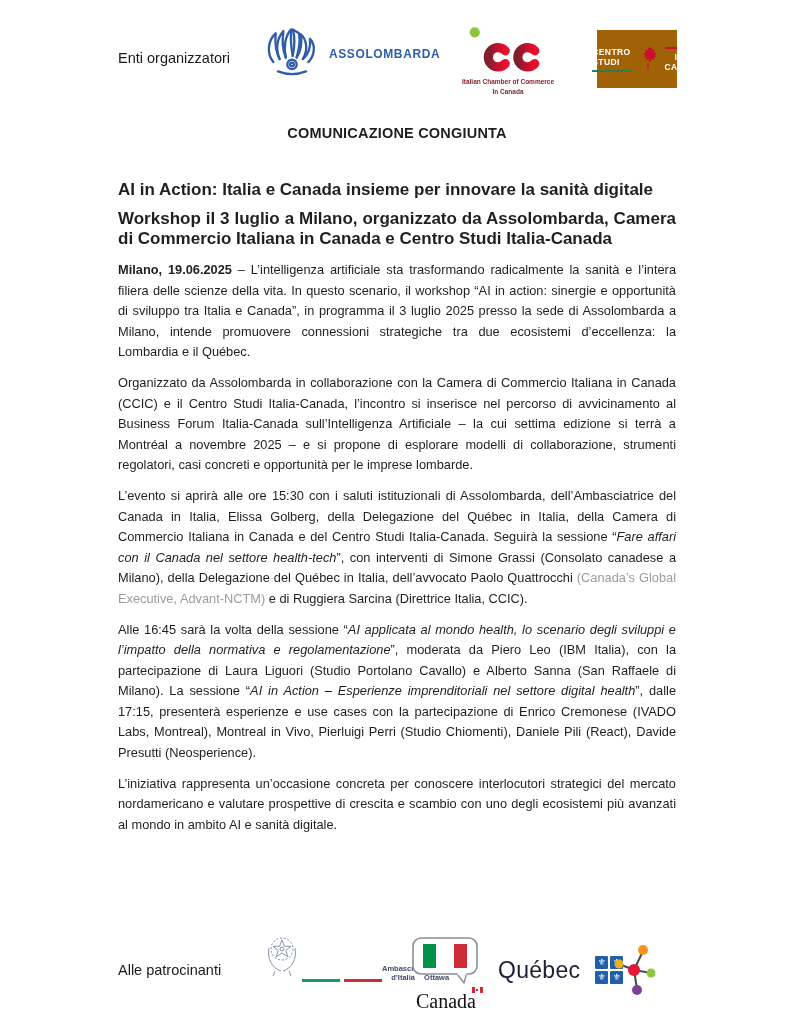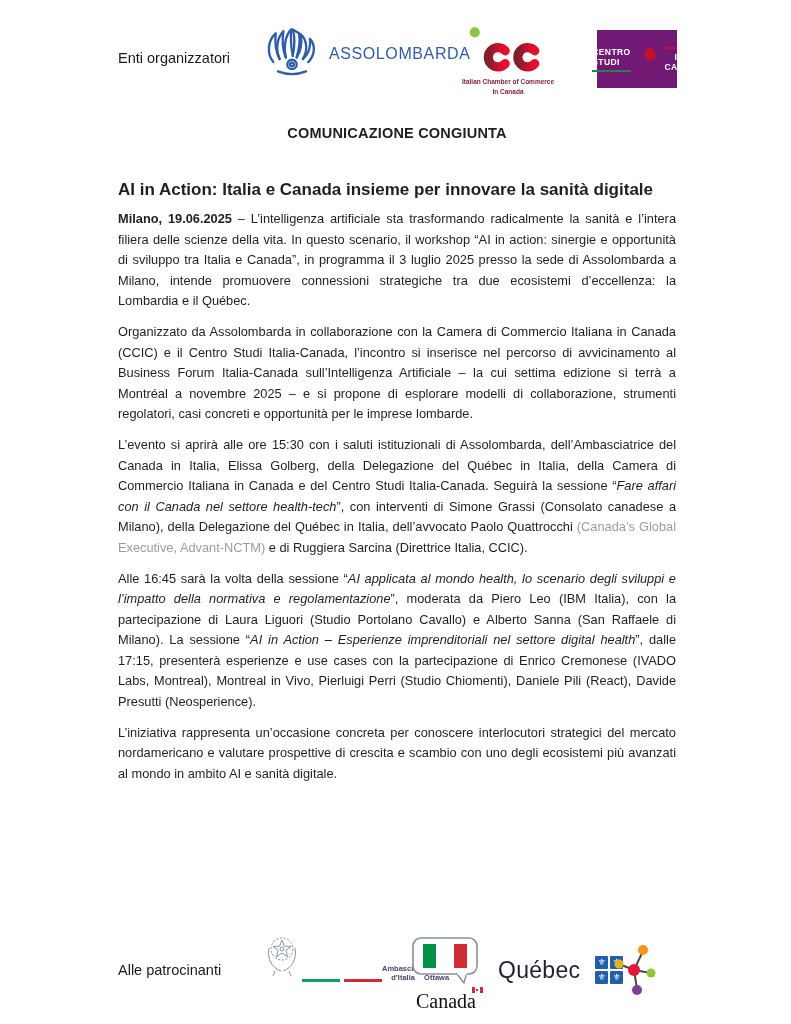--- a/index.html
+++ b/index.html
@@ -3,25 +3,25 @@
 <meta charset="utf-8">
 <style>
   html,body{margin:0;padding:0;background:#ffffff;}
   .page{
     position:relative;width:677px;height:1024px;background:#ffffff;
     font-family:"Liberation Sans",sans-serif;color:#1f1f1f;overflow:hidden;
   }
   
   .org-label{position:absolute;left:118px;top:50px;font-size:14.5px;color:#1a1a1a;}
   .logo-assolombarda{position:absolute;left:264px;top:26px;display:flex;align-items:center;gap:9px;}
-  .assolombarda-text{font-size:16px;font-weight:400;letter-spacing:.6px;color:#2F5DA8;}
+  .assolombarda-text{font-size:12px;font-weight:700;letter-spacing:.6px;color:#2F5DA8;}
   .logo-icc{position:absolute;left:456px;top:24px;width:104px;display:flex;flex-direction:column;align-items:center;}
   .icc-caption{font-size:6.5px;font-weight:bold;color:#7E1F2D;text-align:center;line-height:8px;margin-top:2px;}
   .logo-centro{
-    position:absolute;left:597px;top:30px;width:102px;height:58px;background:#701a75;
+    position:absolute;left:597px;top:30px;width:102px;height:58px;background:#a16207;
     display:flex;align-items:center;justify-content:center;gap:5px;box-sizing:border-box;padding:0 7px;
   }
   .centro-col{display:flex;flex-direction:column;}
   .centro-txt{color:#ffffff;font-size:8.5px;font-weight:bold;line-height:10px;letter-spacing:.4px;}
   .centro-green-bar{height:2px;background:#2E7D4F;margin-top:3px;width:100%;}
   .centro-red-bar{height:2px;background:#C8102E;margin-bottom:3px;width:100%;}
   .centro-right{align-items:flex-end;}
   
   .content{position:absolute;left:118px;top:124px;width:558px;}
   .doc-title{font-size:14.5px;font-weight:bold;text-align:center;letter-spacing:.2px;margin:0 0 38px 0;line-height:18px;}
@@ -119,20 +119,21 @@
       <span class="centro-txt">ITALIA</span>
       <span class="centro-txt">CANADA</span>
     </div>
   </div>
 
   <div class="content">
     <h1 class="doc-title">COMUNICAZIONE CONGIUNTA</h1>
 
     <p class="subtitle">AI in Action: Italia e Canada insieme per innovare la sanità digitale</p>
 
+    <p class="subtitle justified">Workshop il 3 luglio a Milano, organizzato da Assolombarda, Camera di Commercio Italiana in Canada e Centro Studi Italia-Canada</p>
 
     <p class="body-text"><strong>Milano, 19.06.2025</strong><span> – L’intelligenza artificiale sta trasformando radicalmente la sanità e l’intera filiera delle scienze della vita. In questo scenario, il workshop “AI in action: sinergie e opportunità di sviluppo tra Italia e Canada”, in programma il 3 luglio 2025 presso la sede di Assolombarda a Milano, intende promuovere connessioni strategiche tra due ecosistemi d’eccellenza: la Lombardia e il Québec.</span></p>
 
     <p class="body-text">Organizzato da Assolombarda in collaborazione con la Camera di Commercio Italiana in Canada (CCIC) e il Centro Studi Italia-Canada, l’incontro si inserisce nel percorso di avvicinamento al Business Forum Italia-Canada sull’Intelligenza Artificiale – la cui settima edizione si terrà a Montréal a novembre 2025 – e si propone di esplorare modelli di collaborazione, strumenti regolatori, casi concreti e opportunità per le imprese lombarde.</p>
 
     <p class="body-text"><span>L’evento si aprirà alle ore 15:30 con i saluti istituzionali di Assolombarda, dell’Ambasciatrice del Canada in Italia, Elissa Golberg, della Delegazione del Québec in Italia, della Camera di Commercio Italiana in Canada e del Centro Studi Italia-Canada. Seguirà la sessione “</span><em>Fare affari con il Canada nel settore health-tech</em><span>”, con interventi di Simone Grassi (Consolato canadese a Milano), della Delegazione del Québec in Italia, dell’avvocato Paolo Quattrocchi </span><span class="gray-run">(Canada’s Global Executive, Advant-NCTM)</span><span> e di Ruggiera Sarcina (Direttrice Italia, CCIC).</span></p>
 
     <p class="body-text"><span>Alle 16:45 sarà la volta della sessione “</span><em>AI applicata al mondo health, lo scenario degli sviluppi e l’impatto della normativa e regolamentazione</em><span>”, moderata da Piero Leo (IBM Italia), con la partecipazione di Laura Liguori (Studio Portolano Cavallo) e Alberto Sanna (San Raffaele di Milano). La sessione “</span><em>AI in Action – Esperienze imprenditoriali nel settore digital health</em><span>”, dalle 17:15, presenterà esperienze e use cases con la partecipazione di Enrico Cremonese (IVADO Labs, Montreal), Montreal in Vivo, Pierluigi Perri (Studio Chiomenti), Daniele Pili (React), Davide Presutti (Neosperience).</span></p>
 
 

